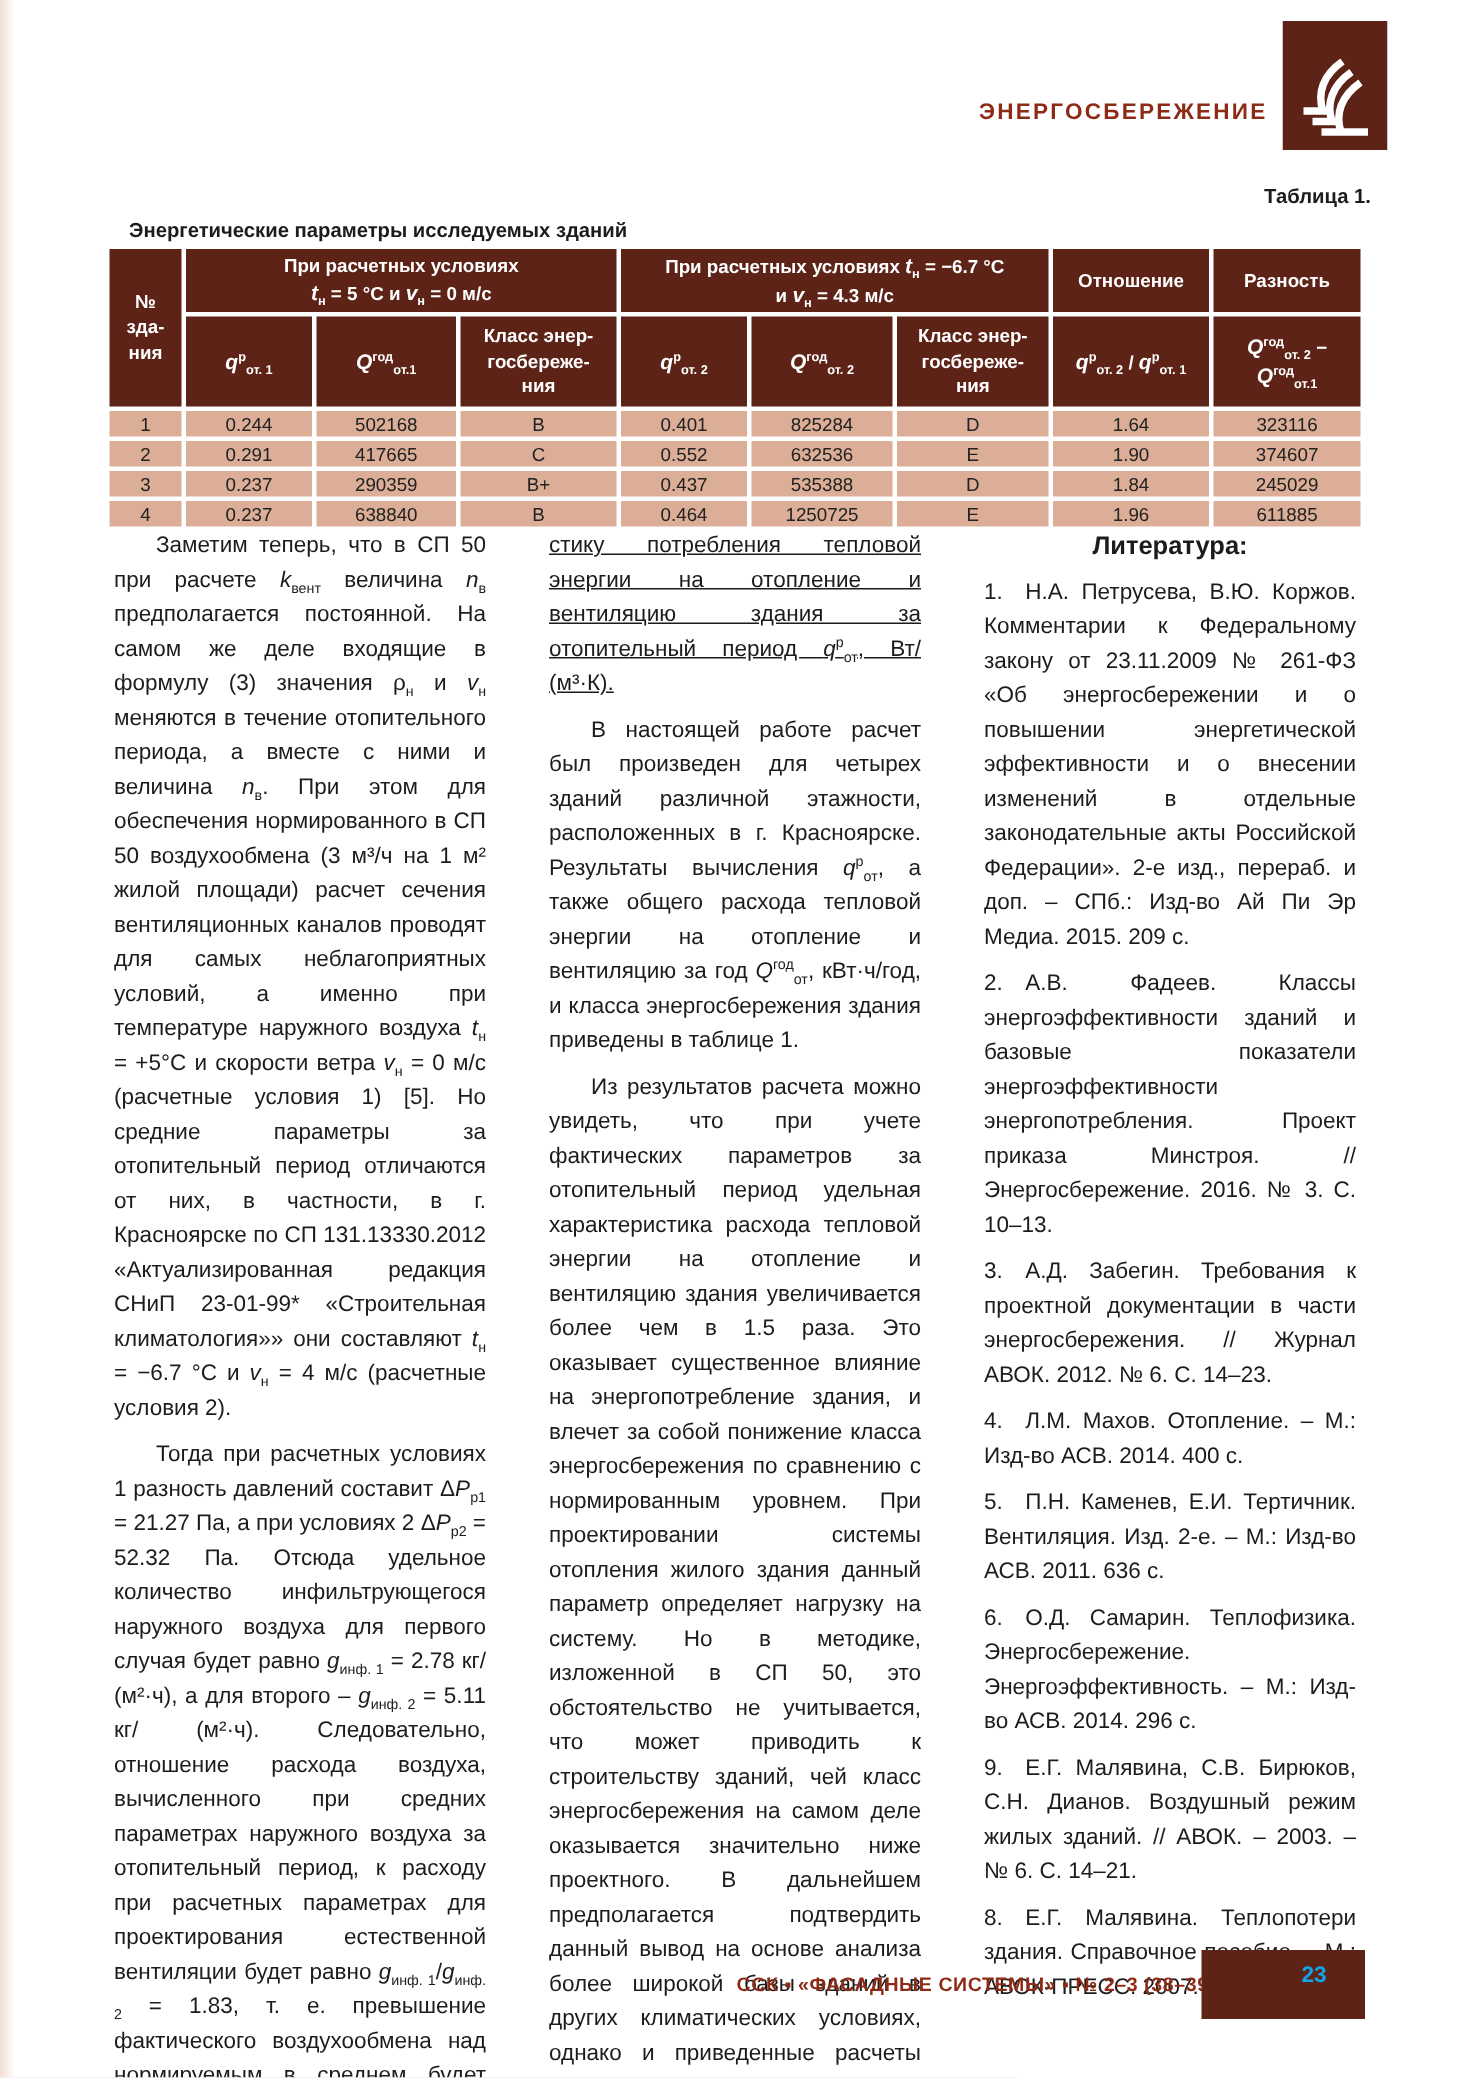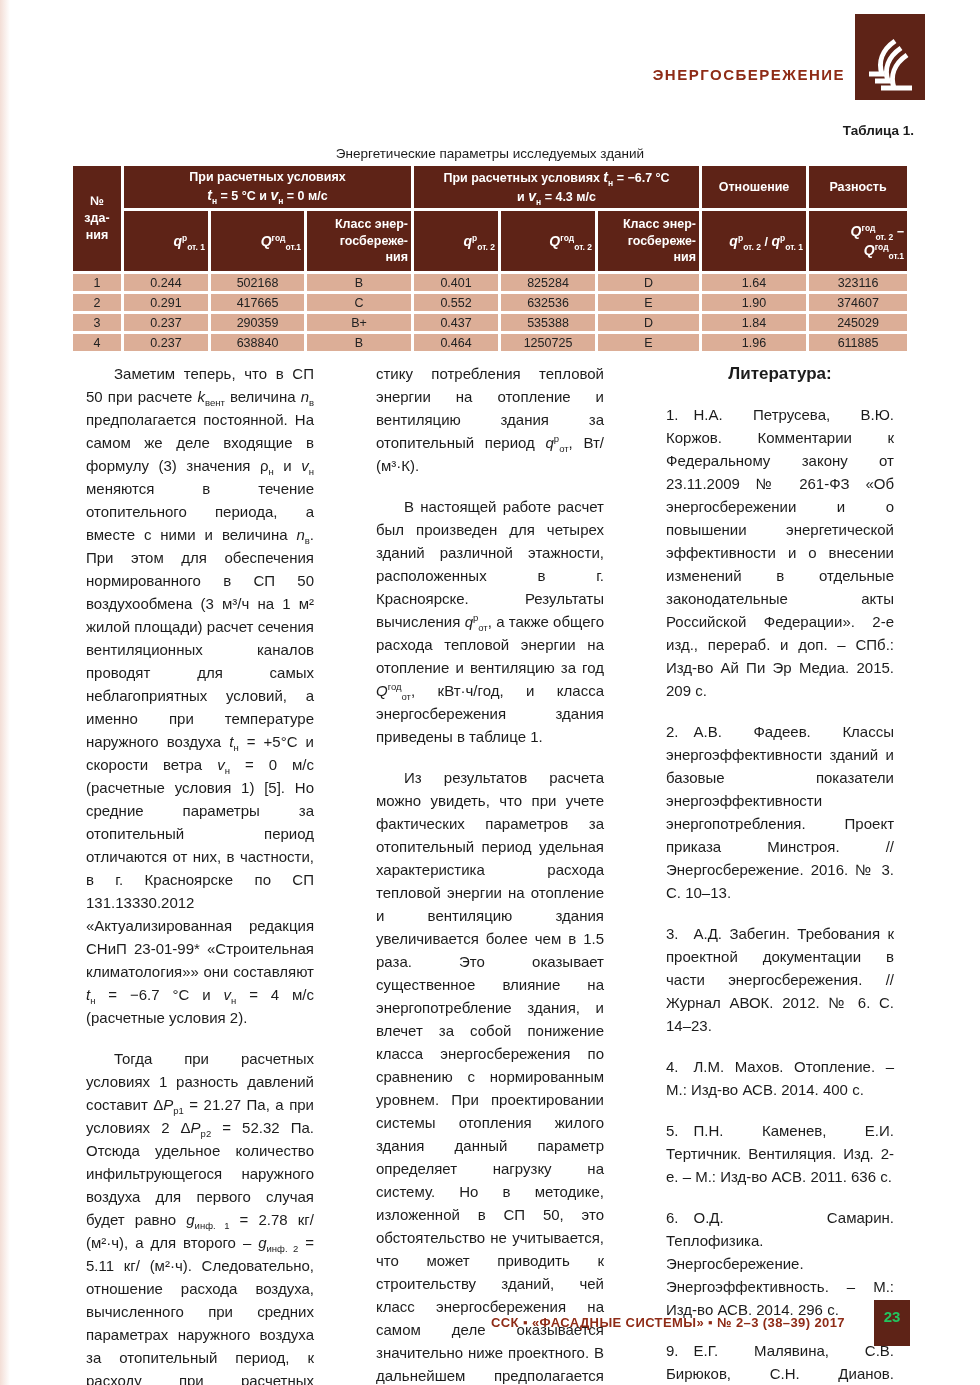--- a/index.html
+++ b/index.html
@@ -13,61 +13,61 @@
     background:linear-gradient(90deg,#f3ded6,rgba(255,255,255,0));
   }
   
   .section-heading{
     position:absolute;top:66px;right:135px;
     color:#8e2b16;font-size:15px;font-weight:bold;letter-spacing:1.5px;text-align:right;
   }
   .logo-box{position:absolute;top:14px;right:55px;width:70px;height:86px;}
   
   .table-label{position:absolute;top:123px;right:66px;font-size:13.5px;font-weight:bold;}
-  .table-caption{position:absolute;top:146px;left:70px;width:840px;text-align:center;font-size:13.5px;font-weight:normal;}
+  .table-caption{position:absolute;top:146px;left:86px;width:840px;text-align:left;font-size:13.5px;font-weight:bold;}
   
   table.energy{
     position:absolute;left:70px;top:163px;width:840px;
     border-collapse:separate;border-spacing:3px;table-layout:fixed;
   }
   table.energy th{
     background:#5e2317;color:#ffffff;font-weight:bold;font-size:12.5px;
     text-align:center;vertical-align:middle;white-space:pre-line;
     line-height:1.35;padding:2px 3px;
   }
   table.energy thead tr:first-child th{height:38px;}
-  table.energy thead tr:last-child th{height:56px;text-align:right;}
+  table.energy thead tr:last-child th{height:56px;}
   table.energy td{
     background:#dcae97;color:#222222;font-size:12.5px;text-align:center;
     vertical-align:middle;height:17px;padding:0 2px;
   }
   .it{font-style:italic;}
   table.energy sup,table.energy sub{font-size:8.5px;line-height:0;}
   table.energy th .it{font-size:14px;font-weight:bold;}
   
   .columns{
     position:absolute;left:68px;top:344px;width:844px;
     display:flex;gap:26px;
   }
   .col{width:264px;font-size:15px;line-height:23px;text-align:justify;}
-  .col p{margin:18px;}
+  .col p{margin:8px;}
   .col p.indent{text-indent:28px;}
-  .col p.cont{text-indent:0;}
+  .col p.cont{text-indent:0;text-decoration:underline;}
   .col sub,.col sup{font-size:9.5px;line-height:0;}
   .lit-heading{font-weight:bold;text-align:center;margin:0 0 24px 0;font-size:17px;}
   .col p.ref{text-indent:0;text-align:justify;}
   
   .footer-line{
     position:absolute;top:1315px;right:135px;
     color:#8e2b16;font-size:13px;font-weight:600;letter-spacing:.4px;
   }
   .page-number-badge{
-    position:absolute;top:1300px;right:70px;width:36px;height:46px;
-    background:#5e2317;color:#22c55e;font-weight:bold;font-size:15px;
-    text-align:center;line-height:34px;
+    position:absolute;top:1300px;right:70px;width:68px;height:46px;
+    background:#5e2317;color:#0ea5e9;font-weight:bold;font-size:15px;
+    text-align:center;line-height:34px;padding-left:41px;
   }
 </style>
 </head>
 <body>
 
 <div class="page">
 
   <div class="section-heading">ЭНЕРГОСБЕРЕЖЕНИЕ</div>
 
   <div class="logo-box">

